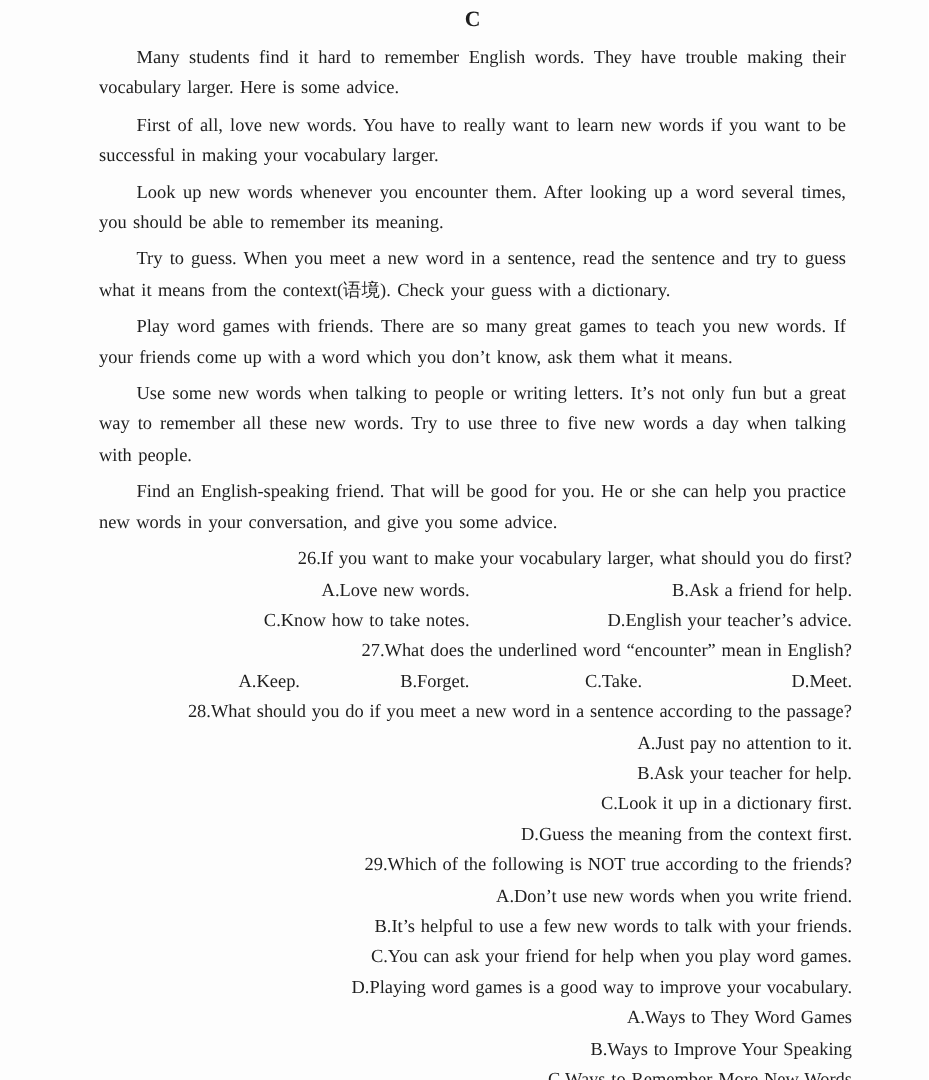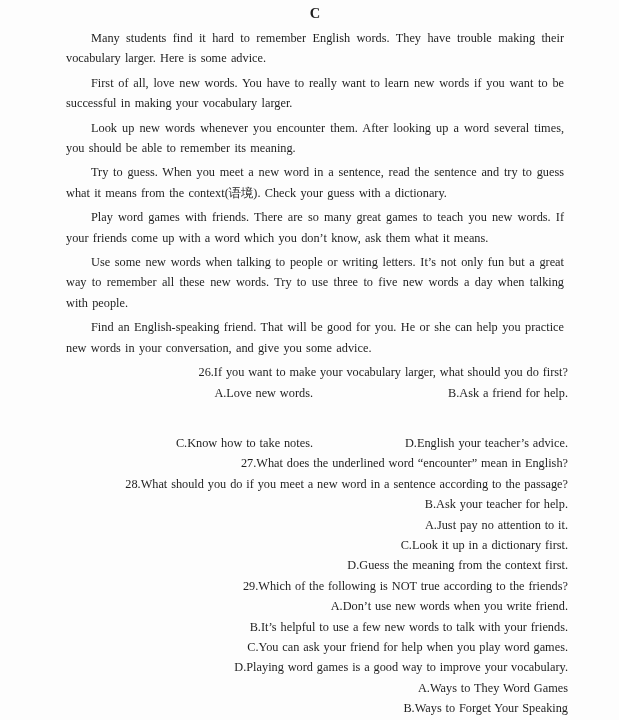--- a/index.html
+++ b/index.html
@@ -47,21 +47,20 @@
     width: 25px;
     text-indent: 0;
   }
   .opts {
     padding-left: 25px;
     word-spacing: 0.8px;
   }
   .opts.two-col {
     display: grid;
     grid-template-columns: 226px 1fr;
-    gap: 30px;
   }
   
   .opts.four-col {
     display: grid;
     grid-template-columns: 113px 113px 115px 1fr;
   }
   .opts.one-col .opt { display: block; }
   .opt { white-space: nowrap; }
   .opt-label {
     display: inline-block;
@@ -87,41 +86,47 @@
         <div class="q-line"><span class="q-num">26.</span><span>If you want to make your vocabulary larger, what should you do first?</span></div>
         <div class="opts two-col">
           <div class="opt"><span class="opt-label">A.</span><span>Love new words.</span></div>
           <div class="opt"><span class="opt-label">B.</span><span>Ask a friend for help.</span></div>
           <div class="opt"><span class="opt-label">C.</span><span>Know how to take notes.</span></div>
           <div class="opt"><span class="opt-label">D.</span><span>English your teacher’s advice.</span></div>
         </div>
       </div>
       <div class="question">
         <div class="q-line"><span class="q-num">27.</span><span>What does the underlined word “encounter” mean in English?</span></div>
+        <div class="opts four-col">
+          <div class="opt"><span class="opt-label">A.</span><span>Keep.</span></div>
+          <div class="opt"><span class="opt-label">B.</span><span>Forget.</span></div>
+          <div class="opt"><span class="opt-label">C.</span><span>Take.</span></div>
+          <div class="opt"><span class="opt-label">D.</span><span>Meet.</span></div>
+        </div>
       </div>
       <div class="question">
         <div class="q-line"><span class="q-num">28.</span><span>What should you do if you meet a new word in a sentence according to the passage?</span></div>
         <div class="opts one-col">
+          <div class="opt"><span class="opt-label">A.</span><span>Just pay no attention to it.</span></div>
           <div class="opt"><span class="opt-label">B.</span><span>Ask your teacher for help.</span></div>
-          <div class="opt"><span class="opt-label">A.</span><span>Just pay no attention to it.</span></div>
           <div class="opt"><span class="opt-label">C.</span><span>Look it up in a dictionary first.</span></div>
           <div class="opt"><span class="opt-label">D.</span><span>Guess the meaning from the context first.</span></div>
         </div>
       </div>
       <div class="question">
         <div class="q-line"><span class="q-num">29.</span><span>Which of the following is NOT true according to the friends?</span></div>
         <div class="opts one-col">
           <div class="opt"><span class="opt-label">A.</span><span>Don’t use new words when you write friend.</span></div>
           <div class="opt"><span class="opt-label">B.</span><span>It’s helpful to use a few new words to talk with your friends.</span></div>
           <div class="opt"><span class="opt-label">C.</span><span>You can ask your friend for help when you play word games.</span></div>
           <div class="opt"><span class="opt-label">D.</span><span>Playing word games is a good way to improve your vocabulary.</span></div>
         </div>
       </div>
       <div class="question">
         <div class="opts one-col">
           <div class="opt"><span class="opt-label">A.</span><span>Ways to They Word Games</span></div>
-          <div class="opt"><span class="opt-label">B.</span><span>Ways to Forget Your Speaking</span></div>
+          <div class="opt"><span class="opt-label">B.</span><span>Ways to Improve Your Speaking</span></div>
           <div class="opt"><span class="opt-label">C.</span><span>Ways to Remember More New Words</span></div>
           <div class="opt"><span class="opt-label">D.</span></div>
         </div>
       </div>
     </div>
 </div>
 
 </body></html>

